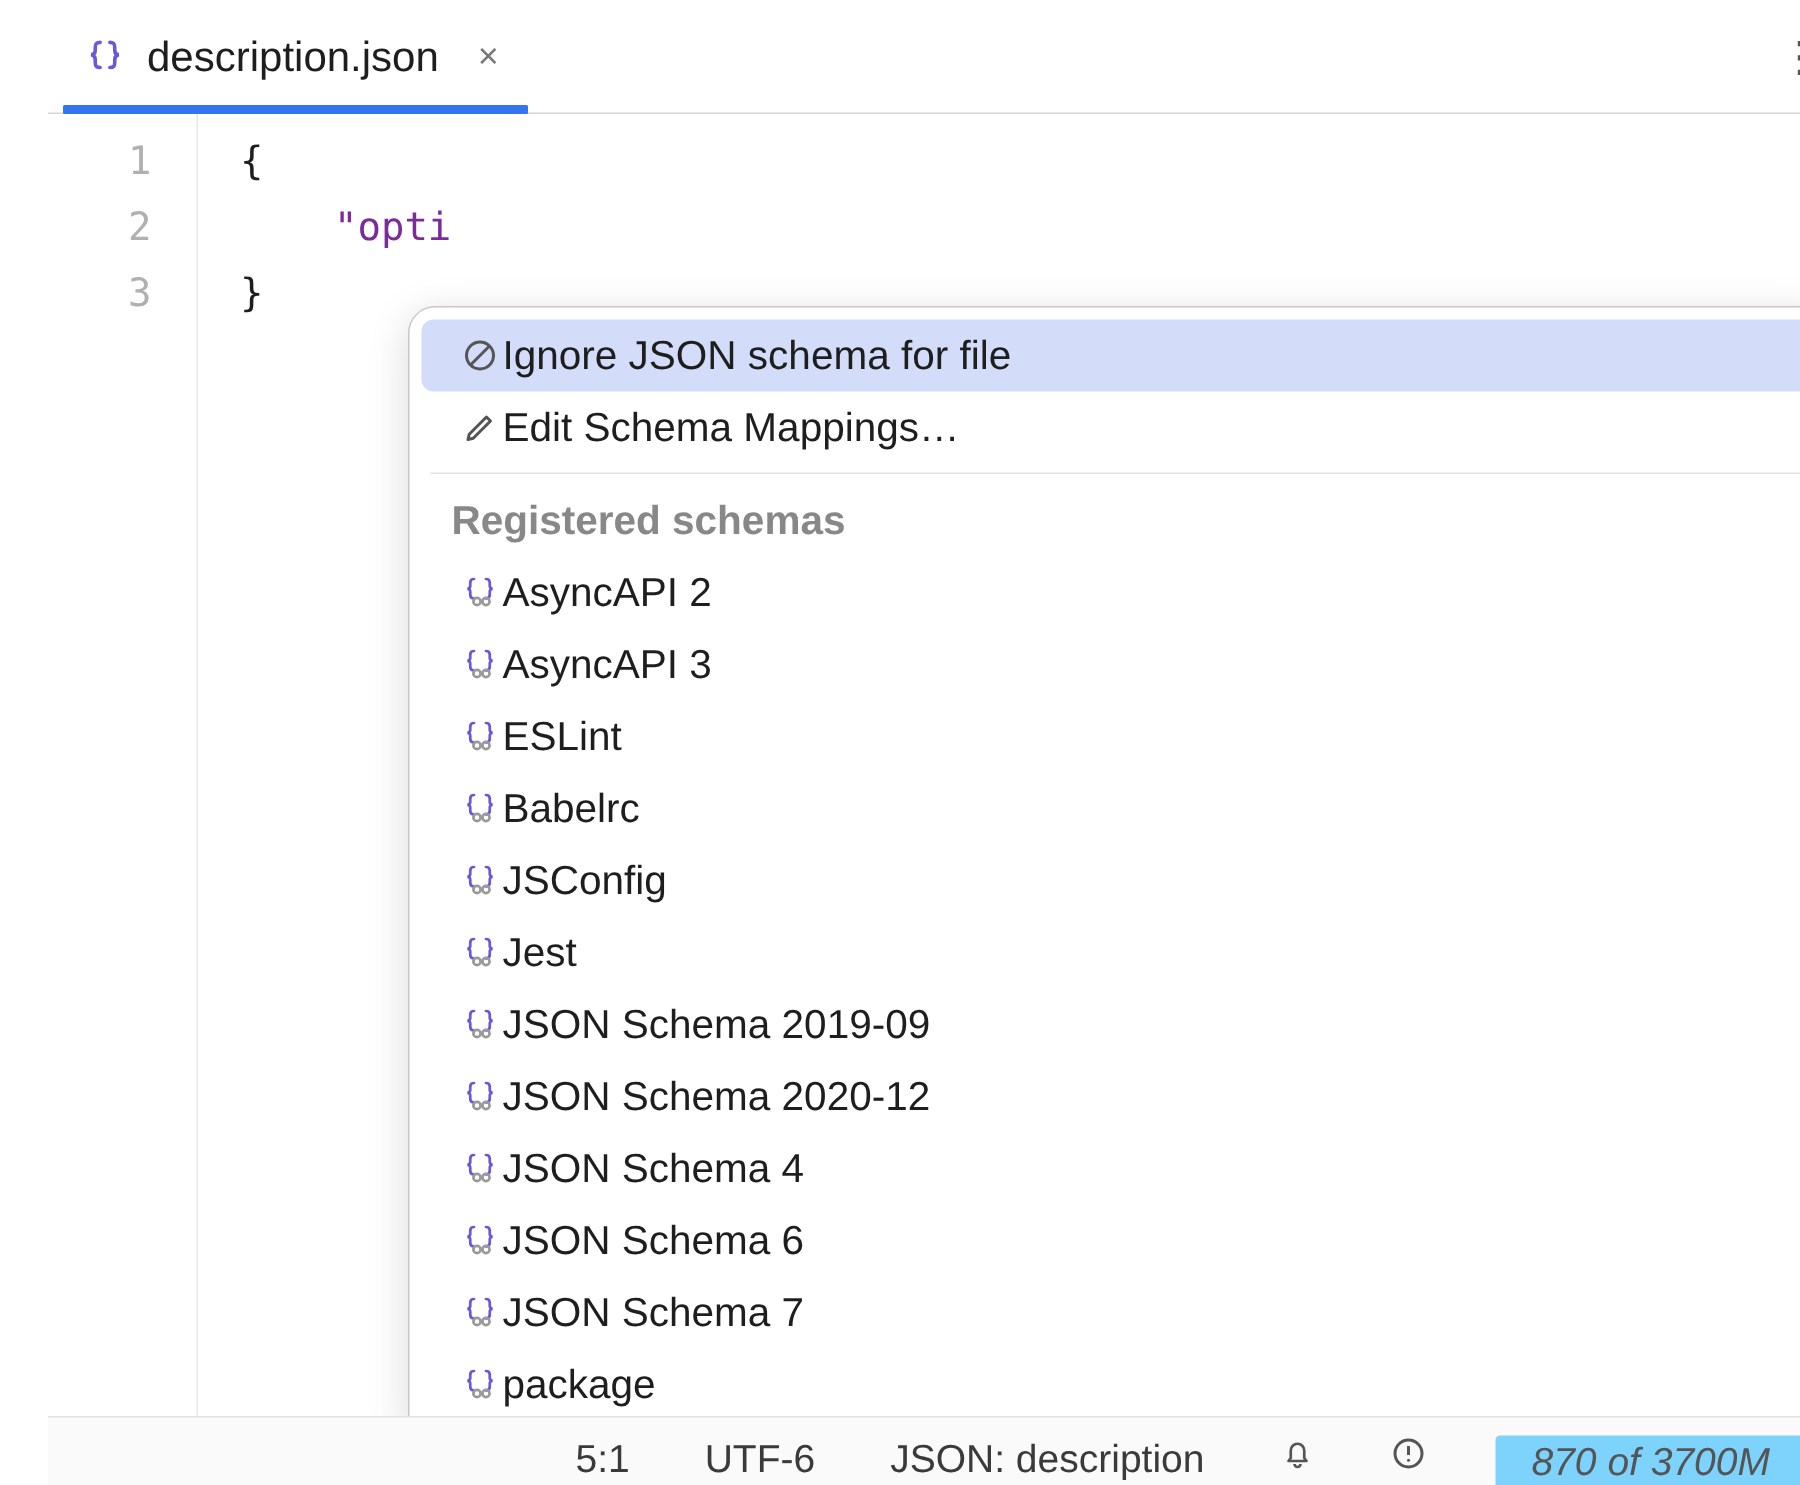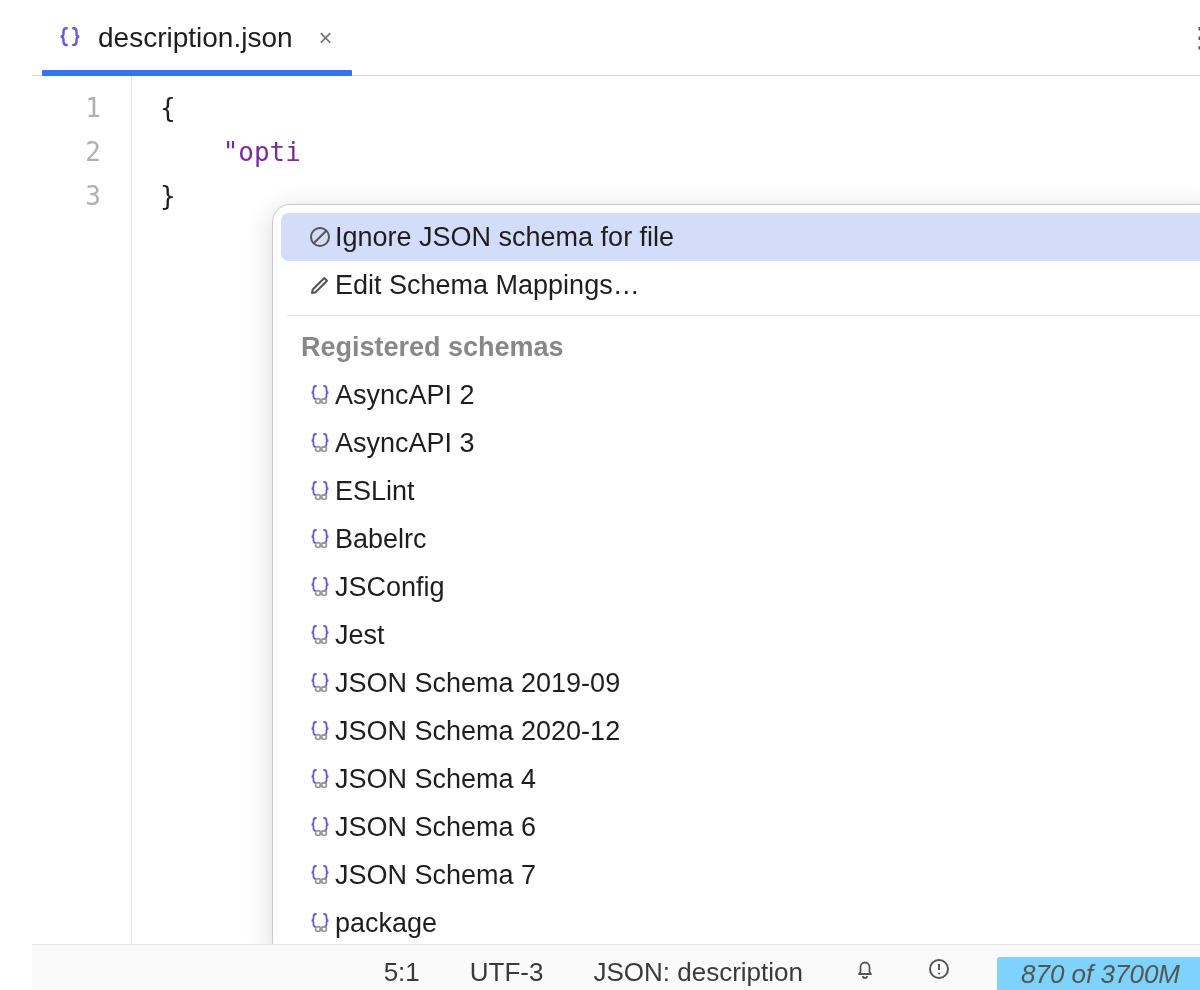--- a/index.html
+++ b/index.html
@@ -240,21 +240,21 @@
           </div>
         </div>
     </div>
   </div>
 
   <div class="statusbar">
     <div class="cell">
         <span>5:1</span>
       </div>
     <div class="cell">
-        <span>UTF-3</span>
+        <span>UTF-6</span>
       </div>
     <div class="cell">
         <span>JSON: description</span>
       </div>
     <div class="cell">
       <svg width="24" height="24" viewBox="0 0 24 24" fill="none" stroke="#555" stroke-width="1.8" stroke-linejoin="round">
         <path d="M6 17h12l-1.5-2V10a4.5 4.5 0 0 0-9 0v5L6 17z"></path>
           <path d="M10 19a2 2 0 0 0 4 0"></path>
       </svg>
     </div>

